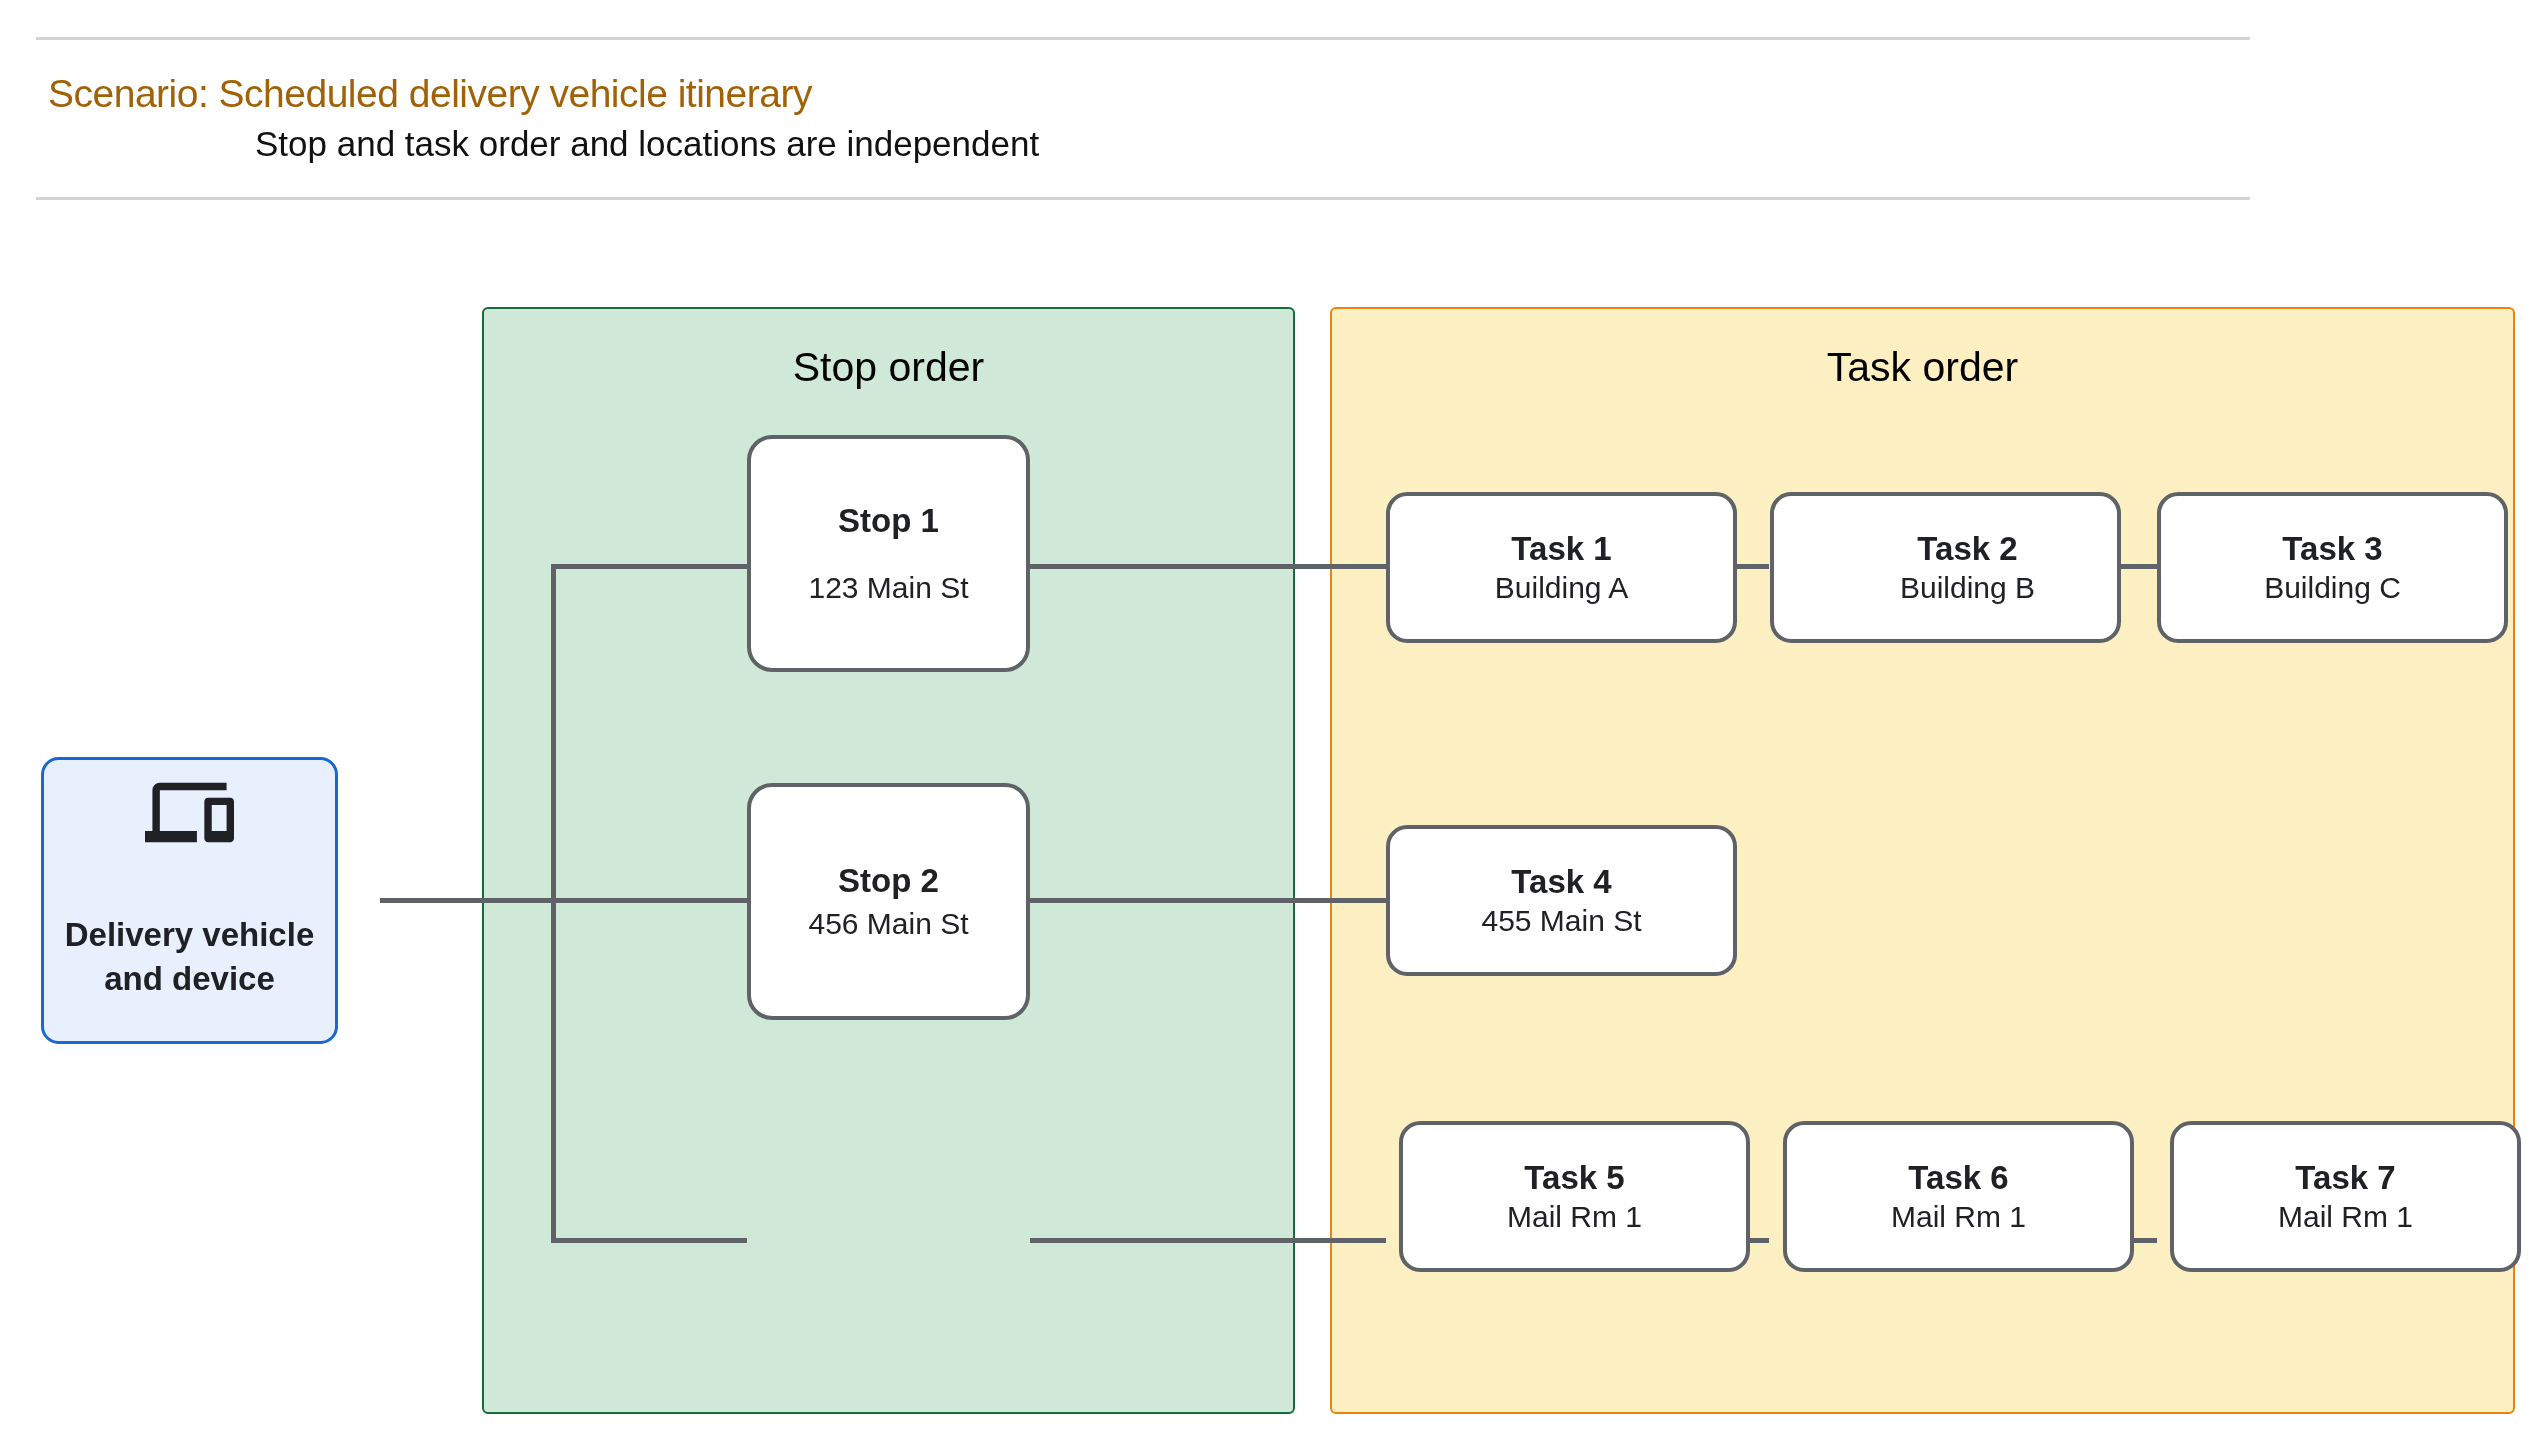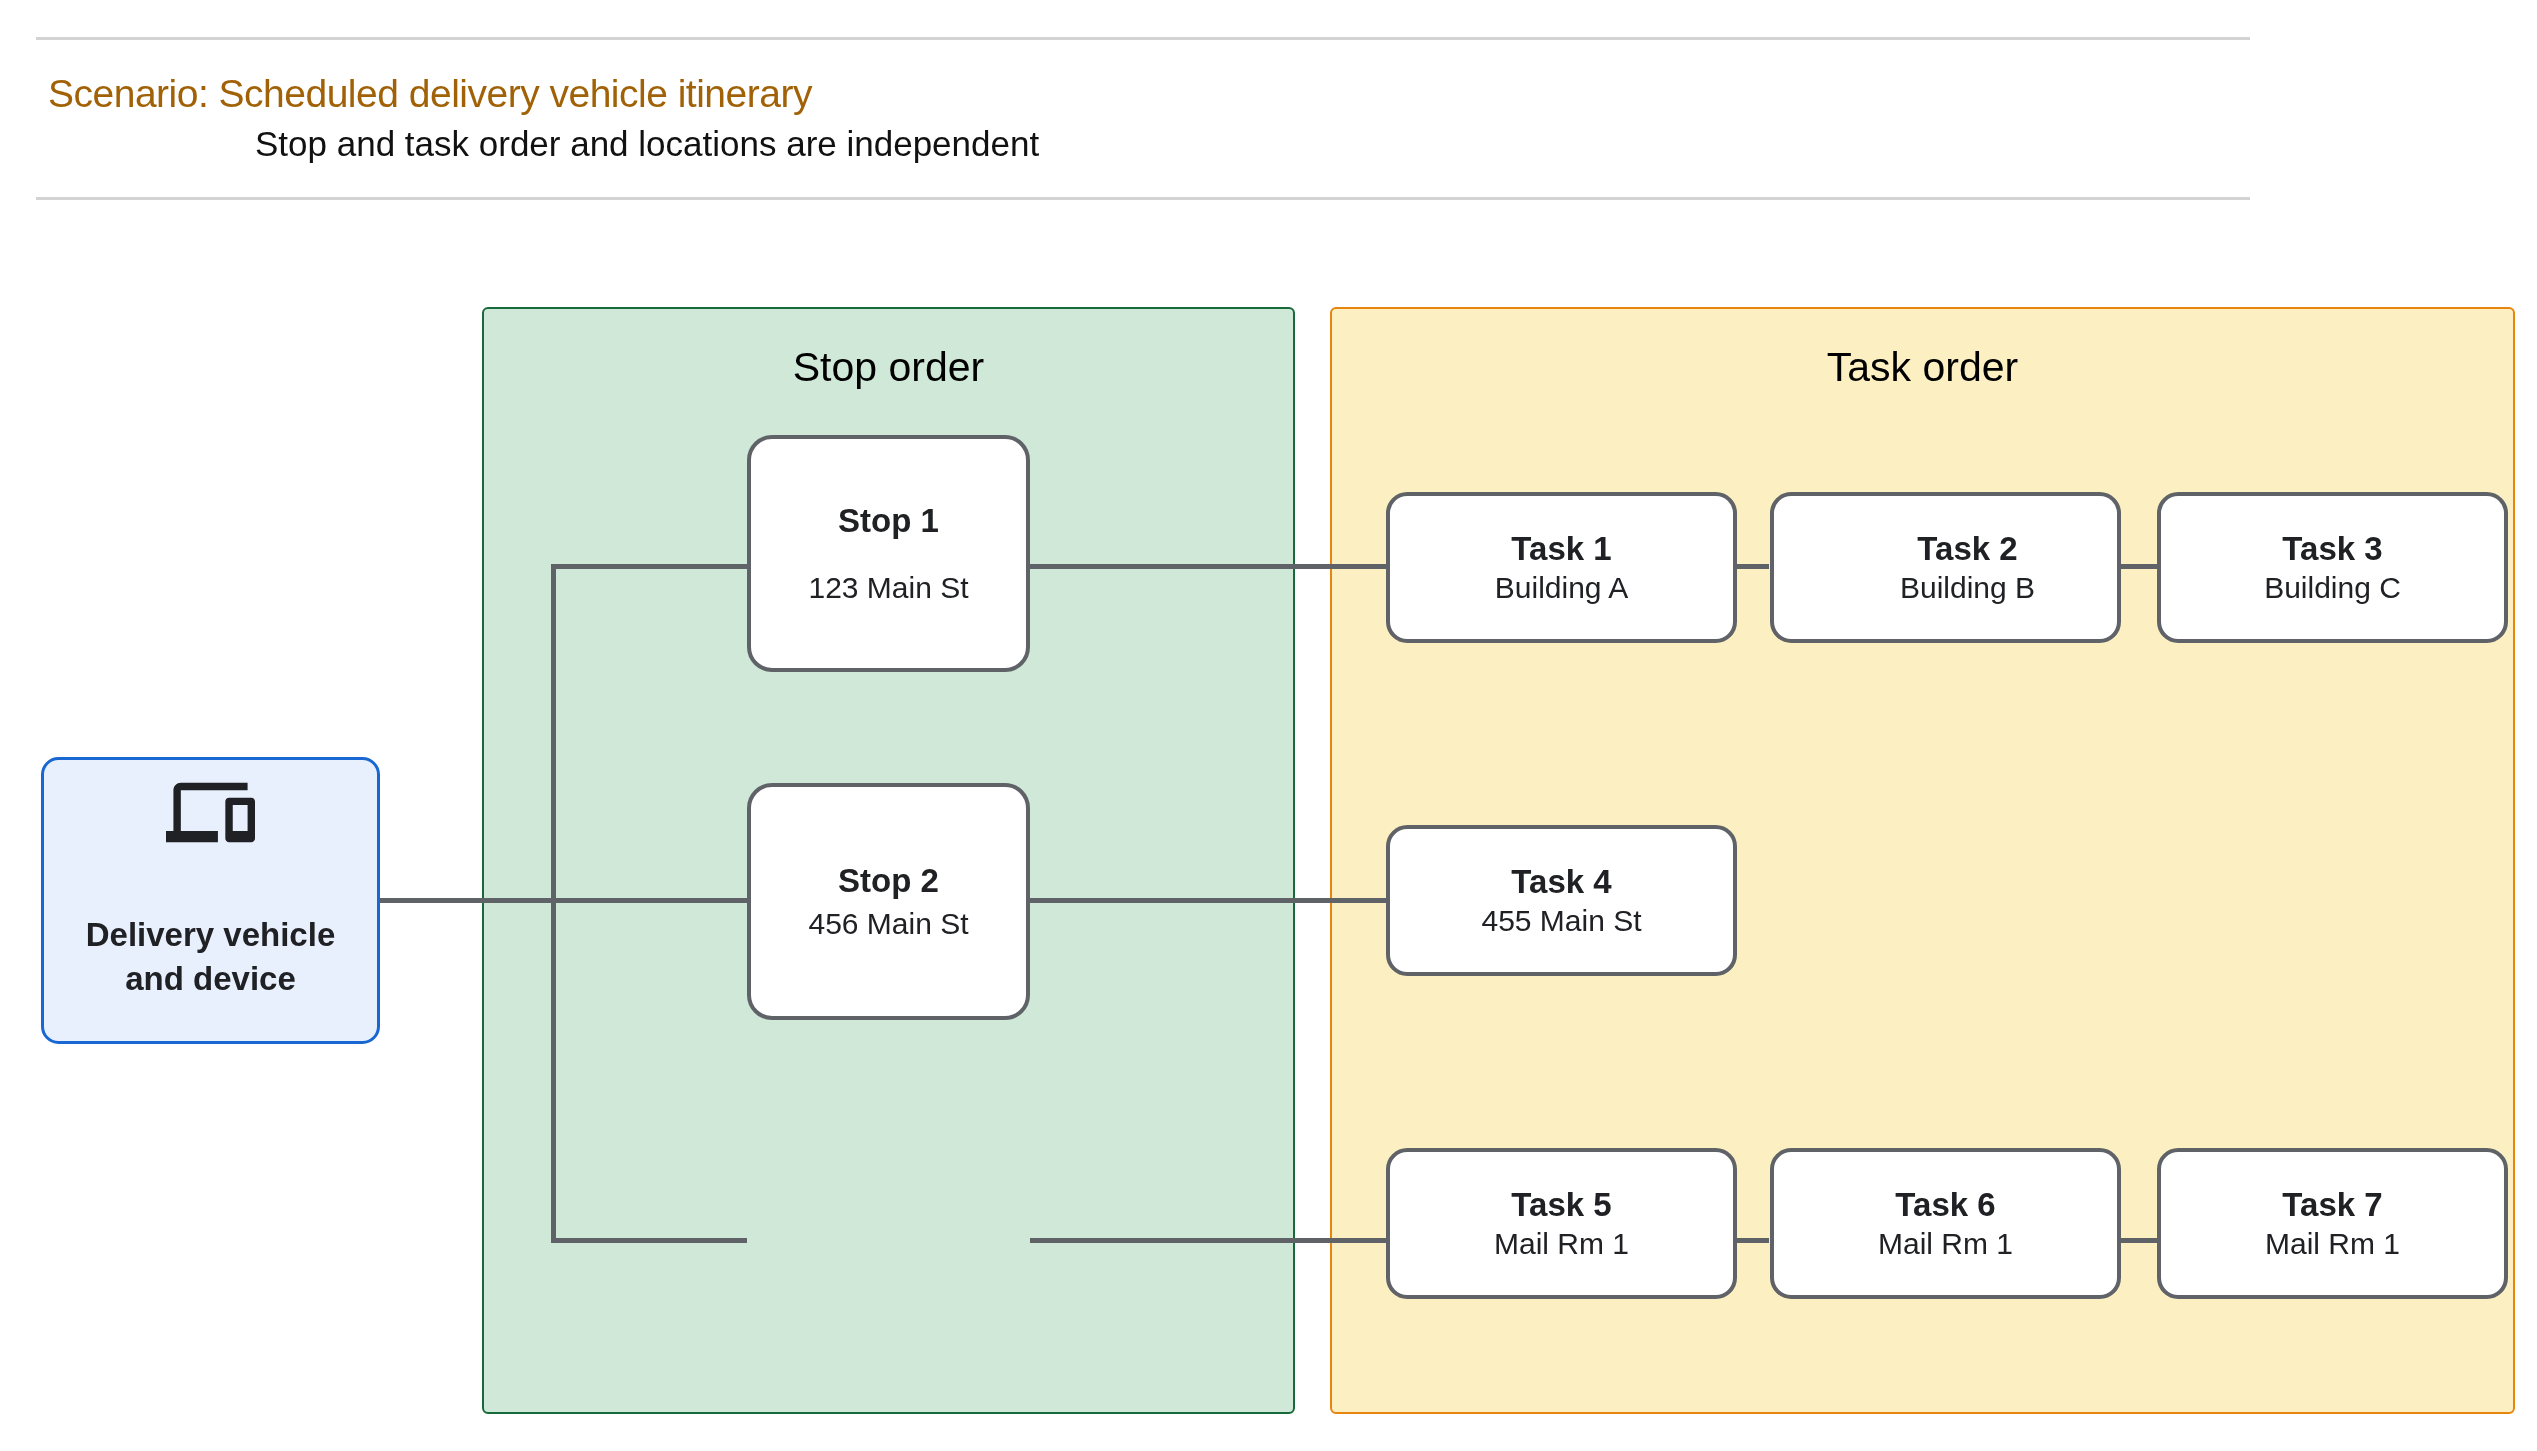--- a/index.html
+++ b/index.html
@@ -51,23 +51,23 @@
   .node-title{font-size:33px;font-weight:700;color:#202124;line-height:1;}
   .node-sub{font-size:30px;font-weight:400;color:#202124;line-height:1;}
   .stop-1{top:435px;gap:36px;}
   .stop-2{top:783px;}
   .stop-3{top:1123px;}
   .col-1{left:1386px;}
   .col-2{left:1770px;}
   .col-3{left:2157px;}
   .row-1{top:492px;}
   .row-2{top:825px;}
-  .row-3{top:1148px;}
+  .row-3{top:1121px;margin-left:13px;}
   .vehicle-node{
-    position:absolute;left:41px;top:757px;width:339px;height:287px;
+    position:absolute;left:41px;top:757px;width:297px;height:287px;
     border:3.9px solid #1967d2;border-radius:17.5px;
     background:#e8f0fe;box-sizing:border-box;
     display:flex;flex-direction:column;align-items:center;
   }
   .vehicle-node svg{margin-top:7.8px;display:block;}
   .vehicle-label{
     margin-top:56px;
     font-size:33px;font-weight:700;color:#202124;line-height:1.35;
     text-align:center;
   }

